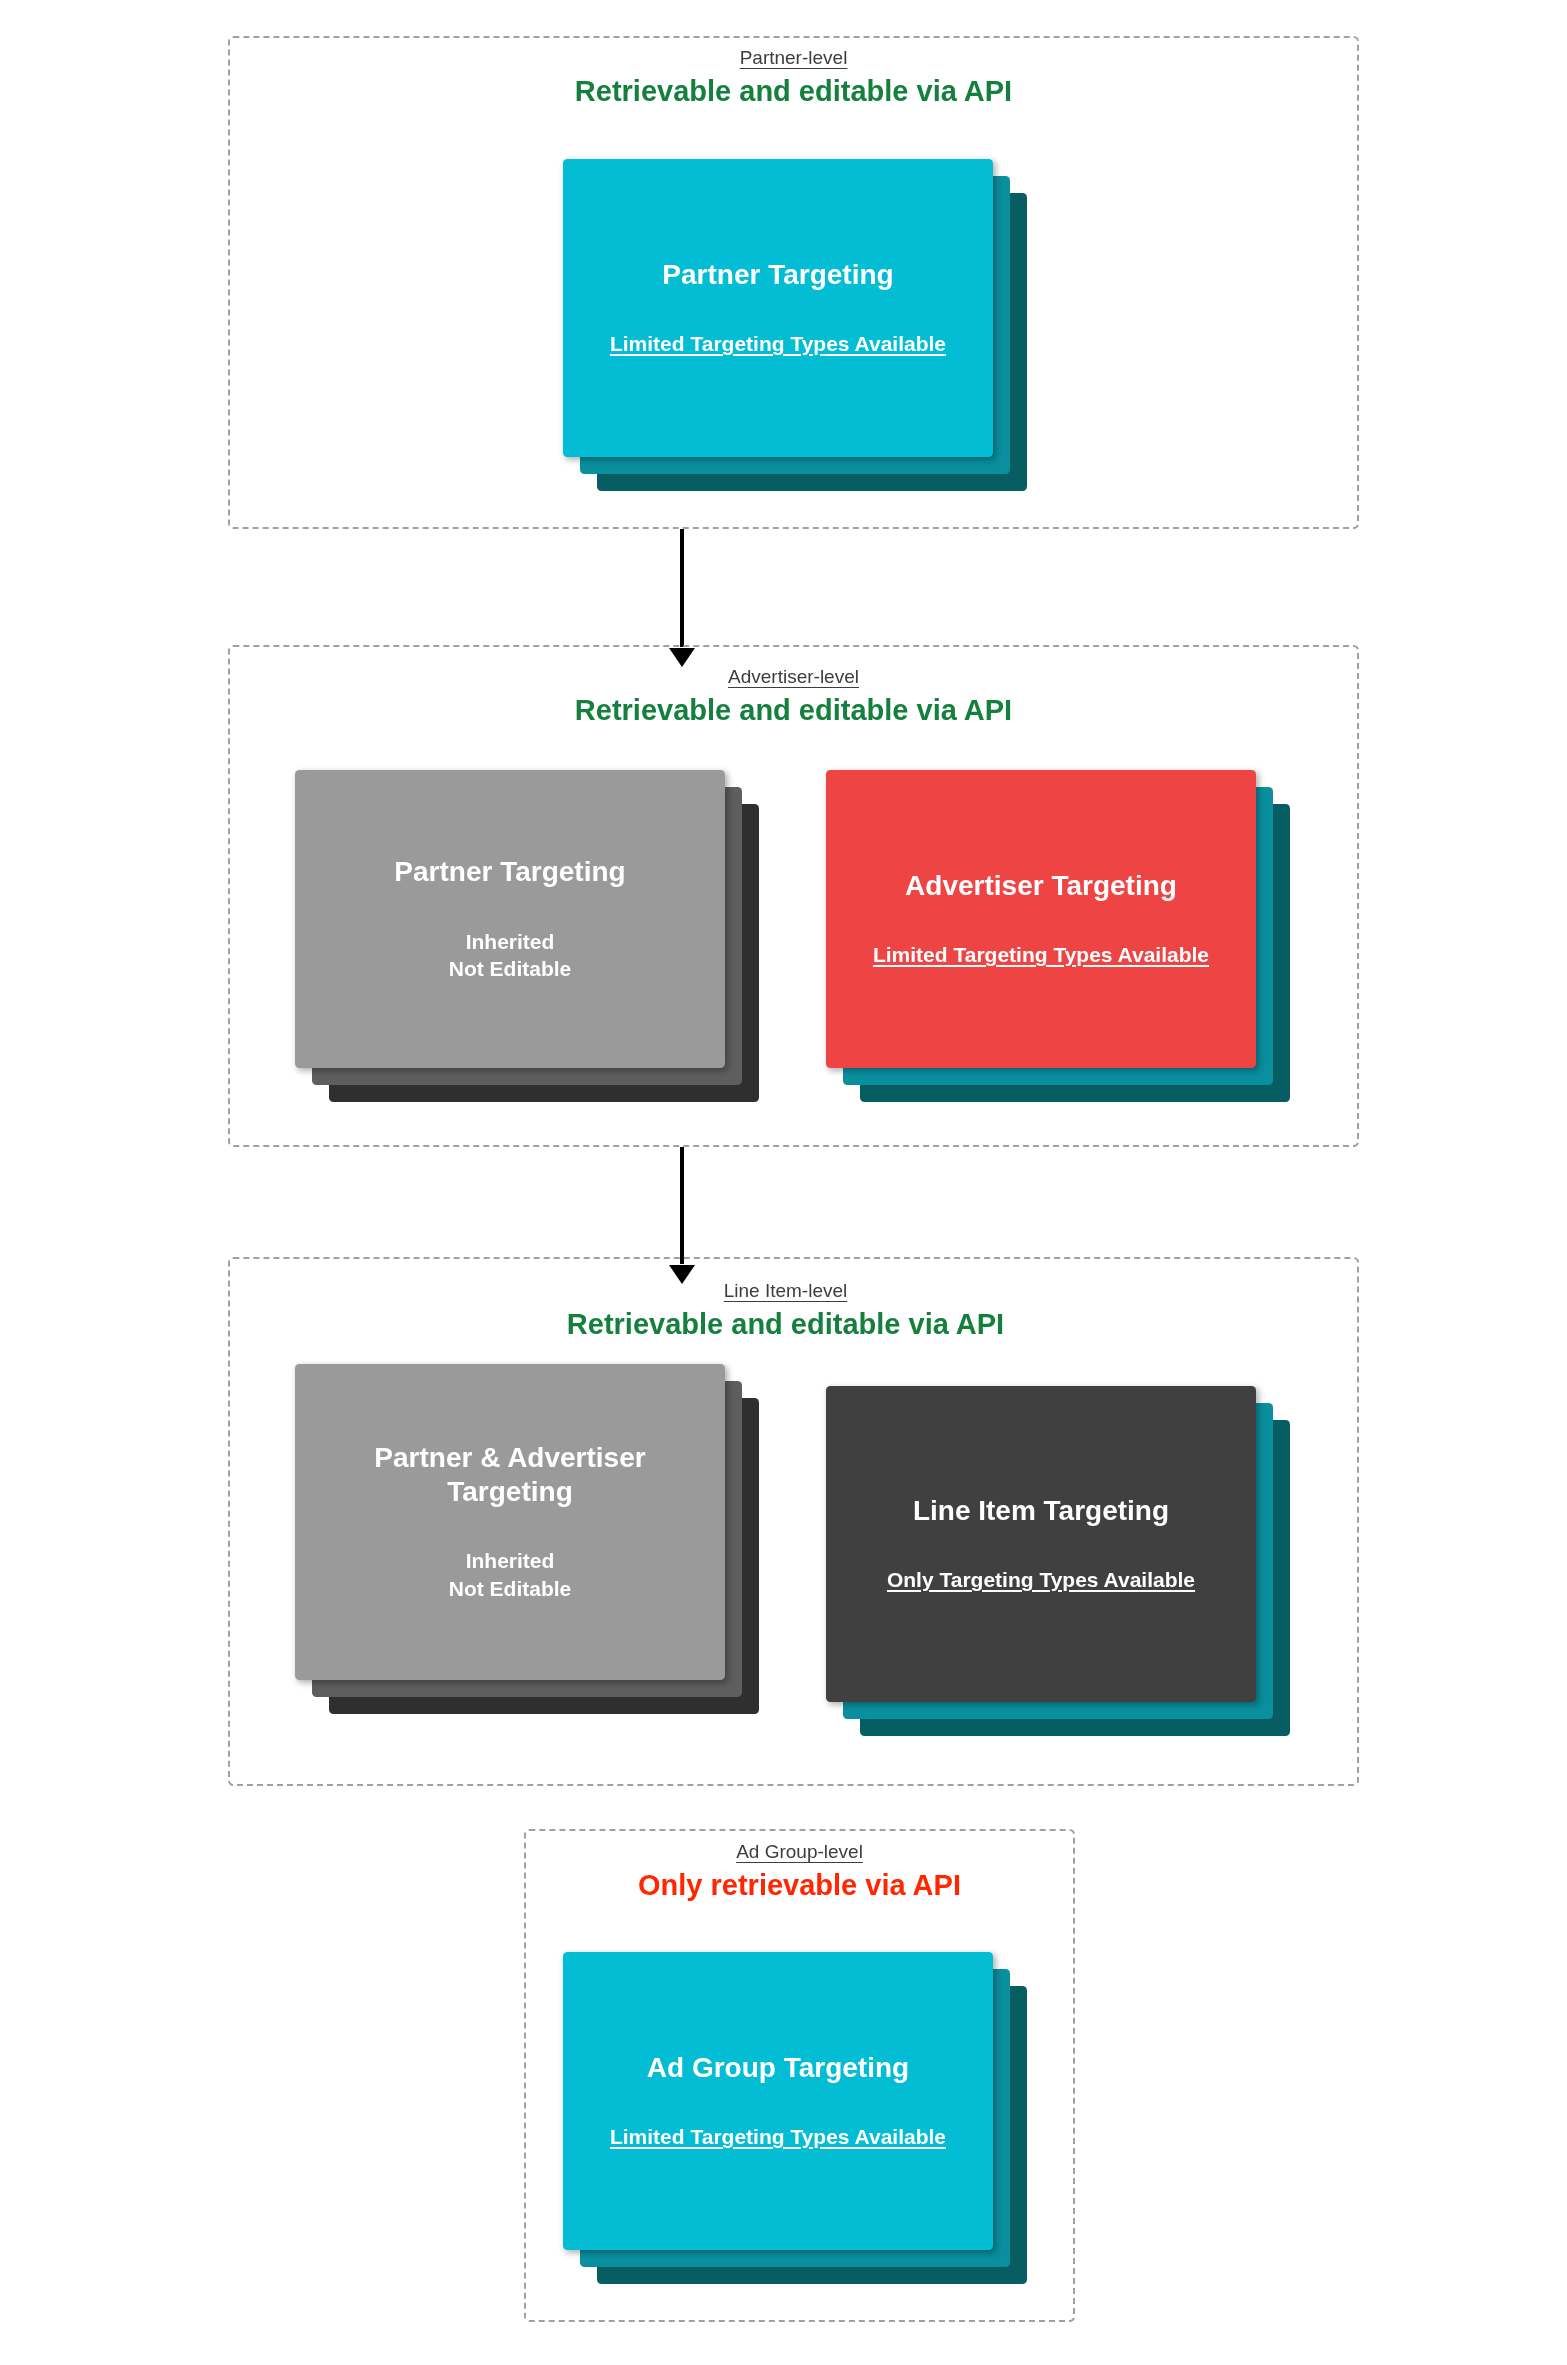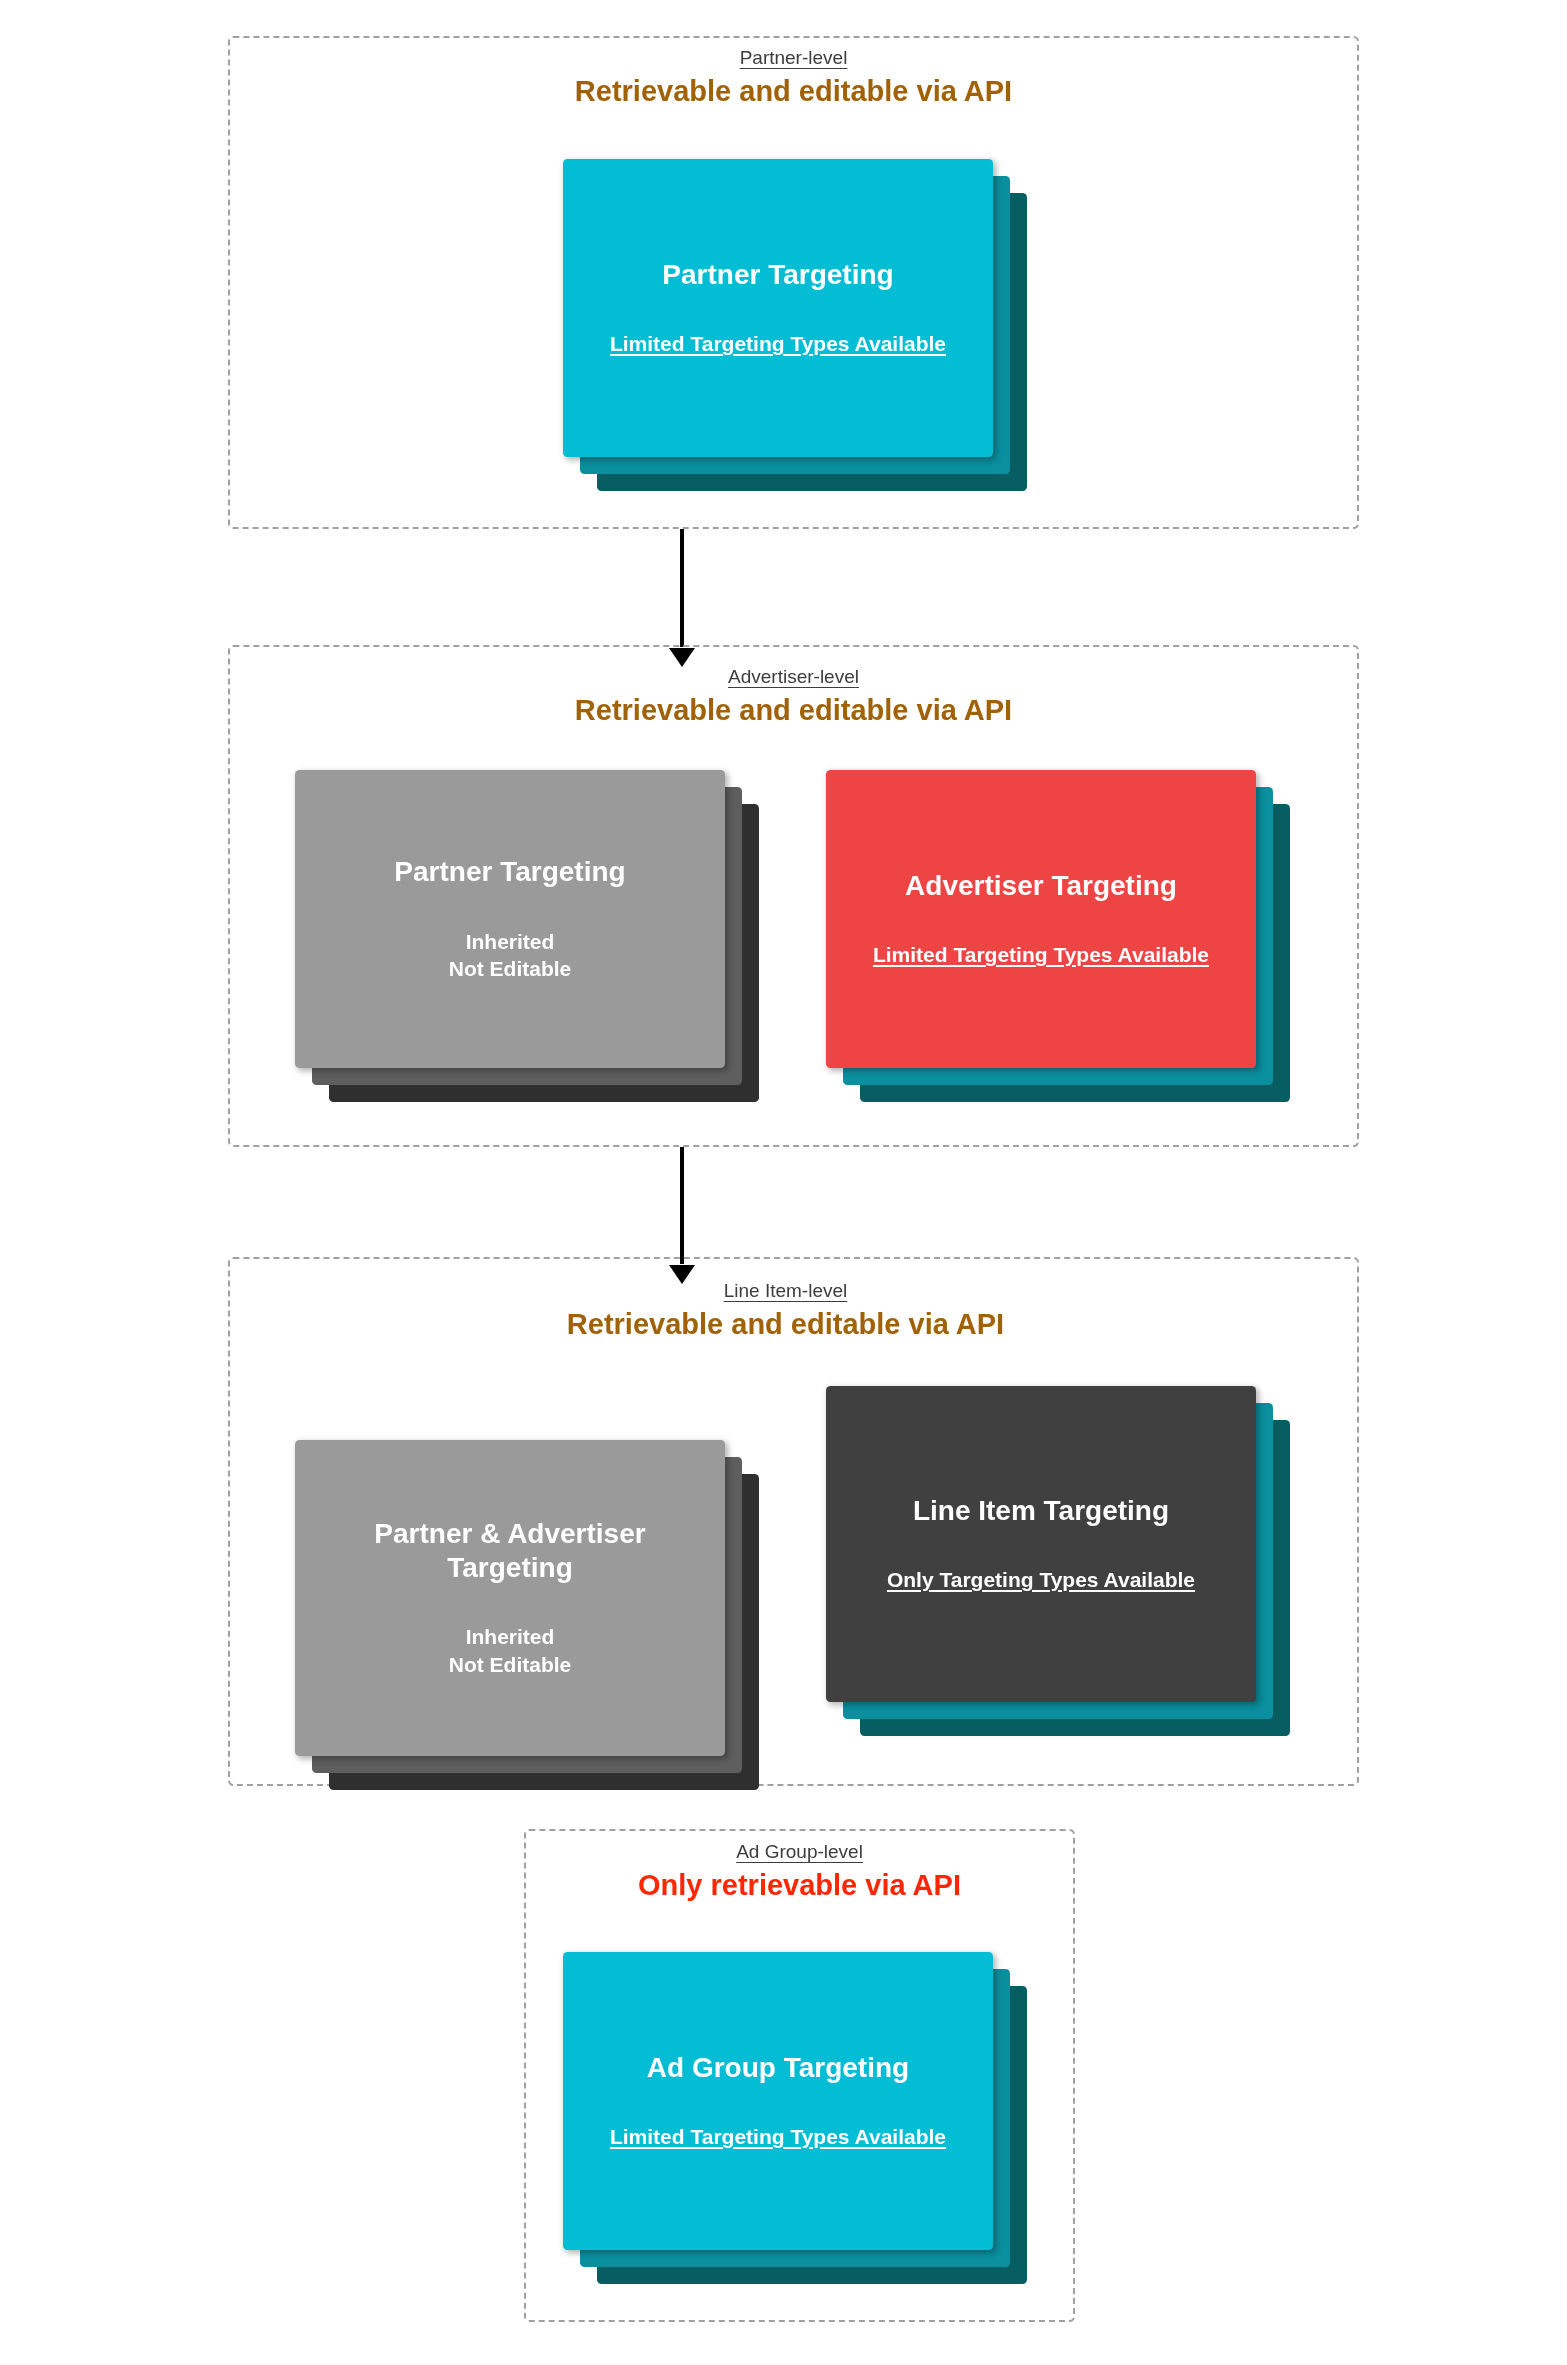--- a/index.html
+++ b/index.html
@@ -38,21 +38,21 @@
     color: #3d3d3d;
     text-decoration: underline;
     text-underline-offset: 3.6px;
     letter-spacing: 0px;
     line-height: 1.25;
   }
   .level-sub {
     display: block;
     font-size: 29px;
     font-weight: bold;
-    color: #a16207;
+    color: #15803d;
     line-height: 1.3;
     margin-top: 3.6px;
   }
   .level-sub.alert {
     color: #ff2600;
   }
 
   
   .card-stack {
     position: absolute;
@@ -174,21 +174,21 @@
   <div class="head"></div>
 </div>
 
 <div class="level-box" style="left:228px; top:1257px; width:1131px; height:529px;"></div>
 
 <div class="level-head" style="left:220px; top:1279px; width:1131px;">
   <span class="level-title">Line Item-level</span>
   <span class="level-sub">Retrievable and editable via API</span>
 </div>
 
-<div class="card-stack" style="left:295px; top:1440px; width:464px; height:350px;">
+<div class="card-stack" style="left:295px; top:1364px; width:464px; height:350px;">
   <div class="card-layer layer-back" style="left:34px; top:34px; width:430px; height:316px; background:#2f2f2f;"></div>
   <div class="card-layer layer-mid" style="left:17px; top:17px; width:430px; height:316px; background:#5e5e5e;"></div>
   <div class="card-layer layer-front" style="left:0px; top:0px; width:430px; height:316px; background:#9a9a9a;">
     <div class="card-title">Partner &amp; Advertiser Targeting</div>
     <div class="card-note" style="white-space:pre-line;">Inherited
 Not Editable</div>
   </div>
 </div>
 
 <div class="card-stack" style="left:826px; top:1386px; width:464px; height:350px;">

